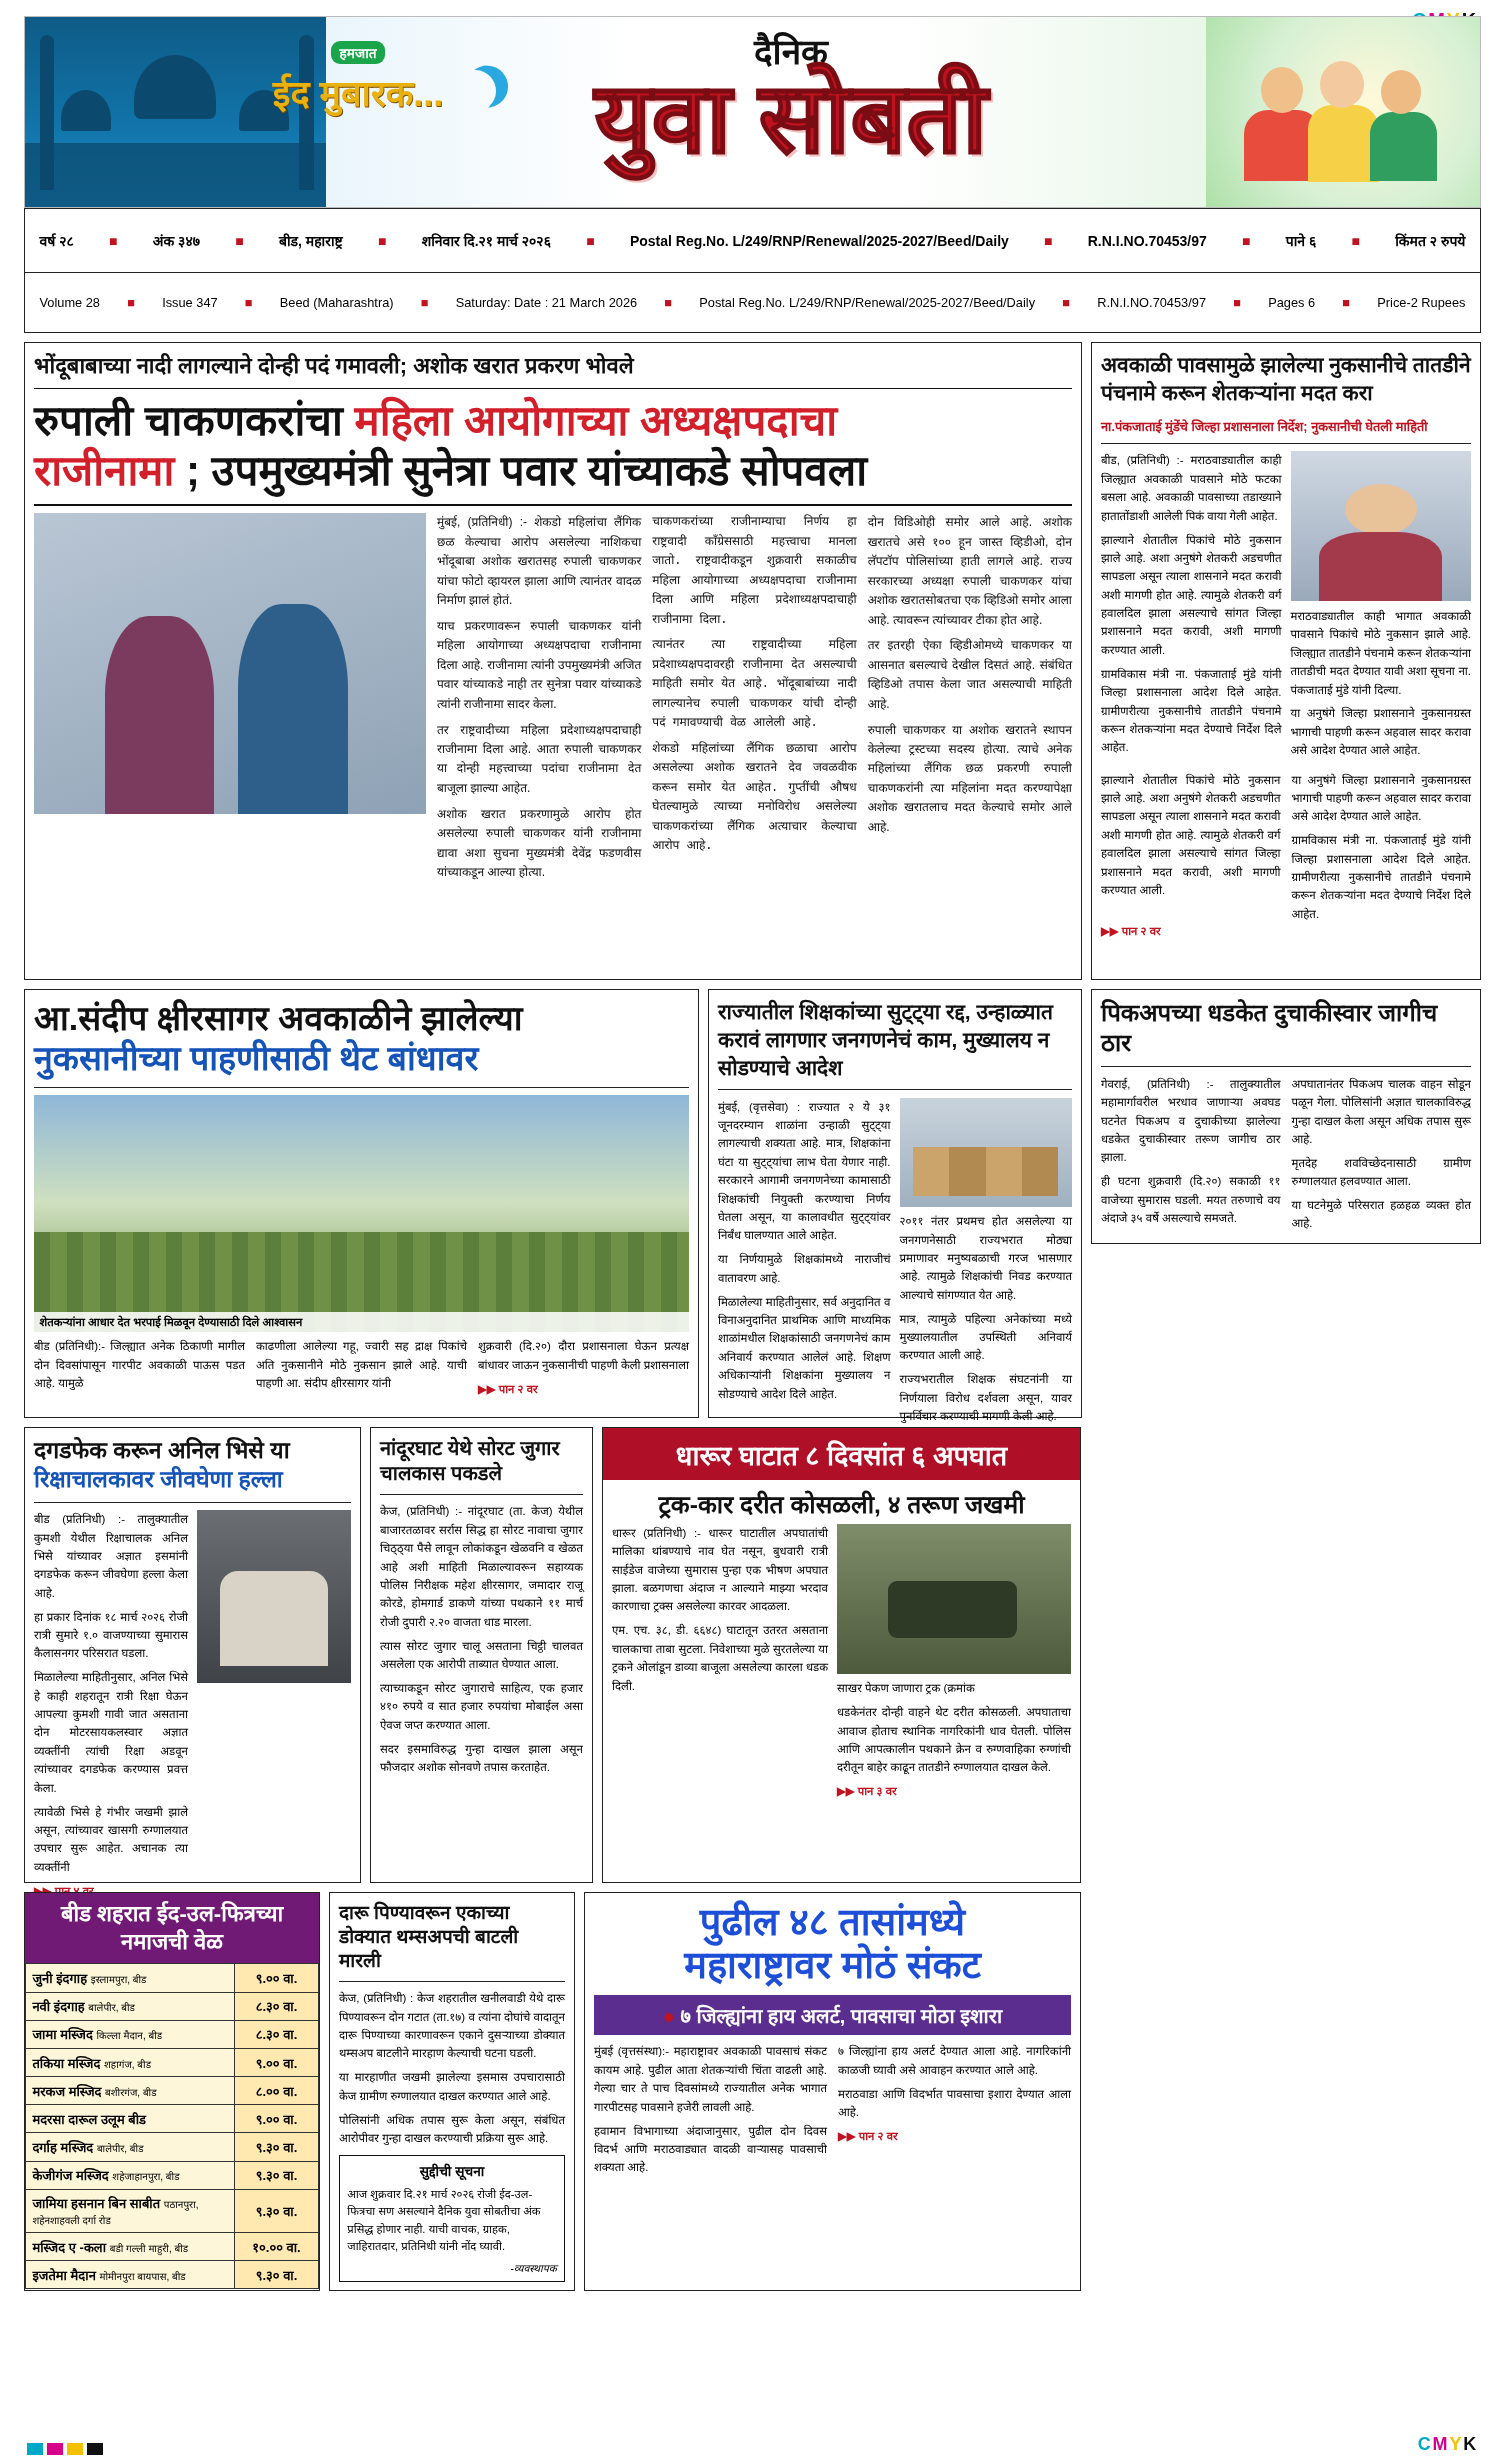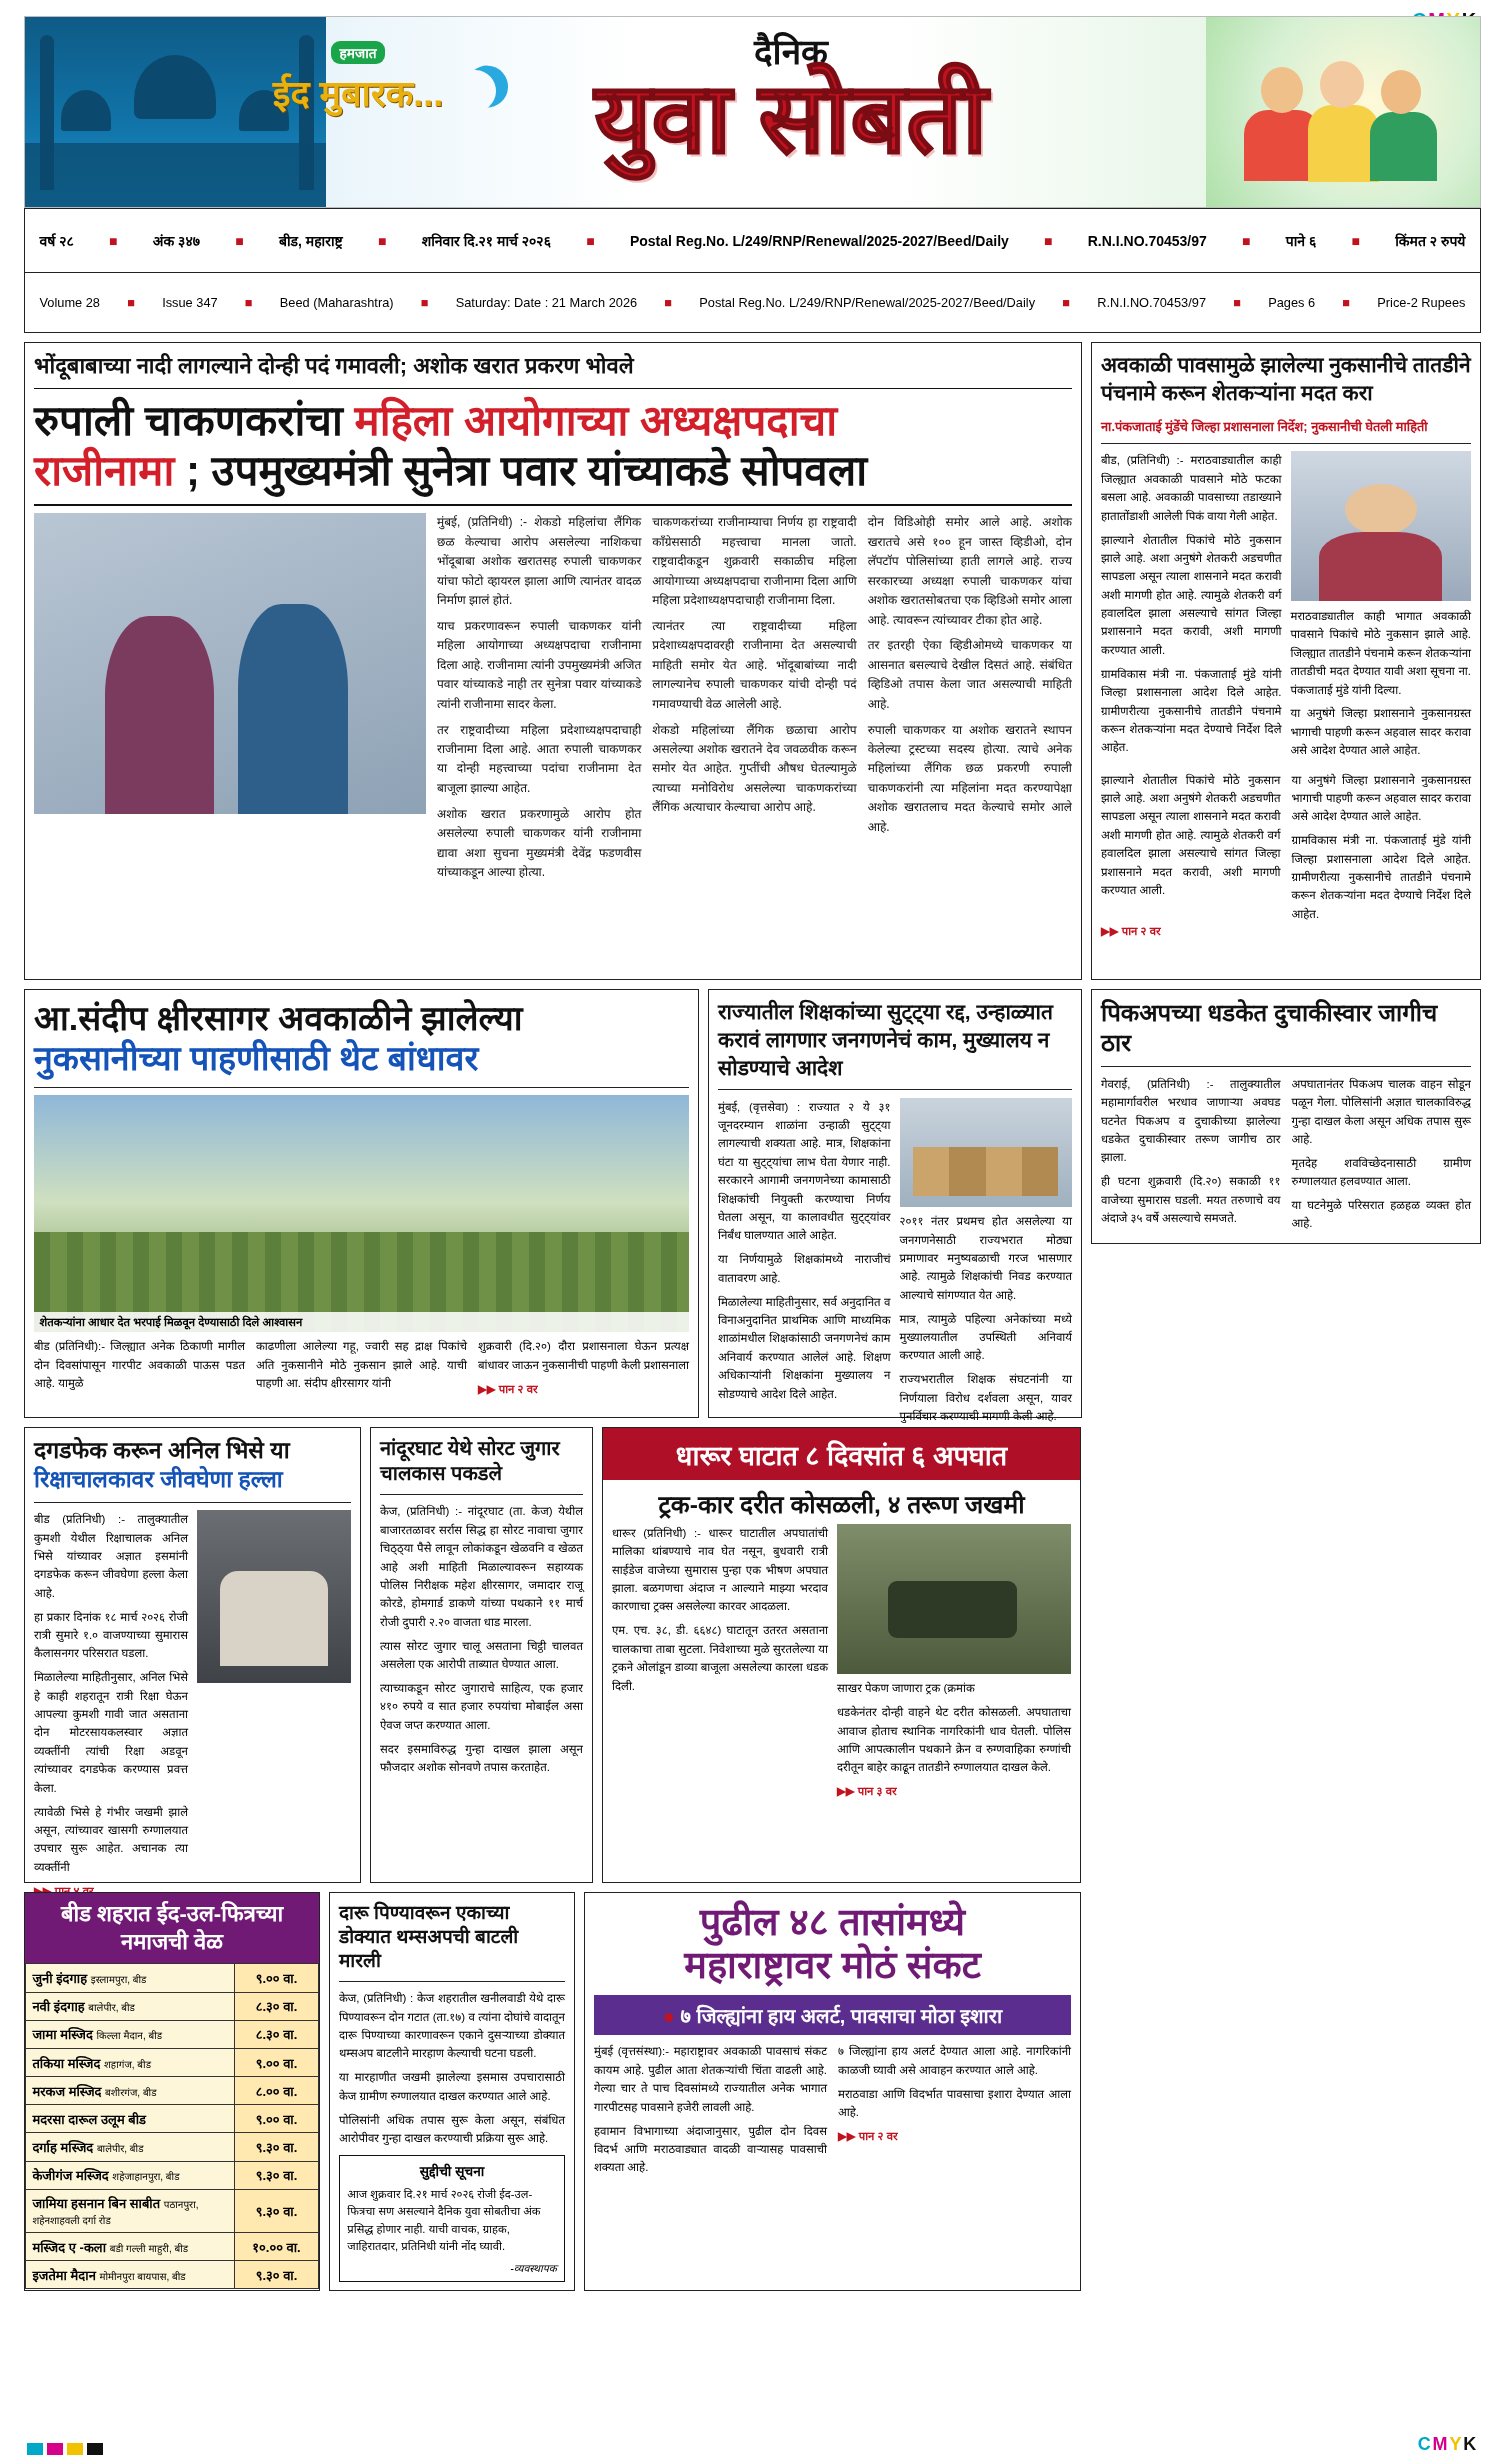--- a/index.html
+++ b/index.html
@@ -212,21 +212,21 @@
   .tbl { width:100%; border-collapse:collapse; font-size:13px; }
   .tbl td { border:0.9px solid #333; padding:4.6px 6.4px; font-weight:bold; }
   .tbl td.t { background:#fdf6d8; }
   .tbl td.v { background:#ffe9b0; text-align:center; width:84px; }
   .tbl-title {
     background:#701a75; color:#fff; font-size:22px; font-weight:bold;
     text-align:center; padding:6.4px 5.5px; line-height:1.3;
   }
 
   .mega-head {
-    font-size:38px; font-weight:bold; line-height:1.15; text-align:center; color:#701a75;
+    font-size:38px; font-weight:bold; line-height:1.15; text-align:center; color:#1d4ed8;
   }
   .mega-sub {
     background:#5b2d8e; color:#fff; font-size:20px; font-weight:bold;
     text-align:center; padding:6.4px 5.5px; margin-top:7.3px;
   }
   .dot { color:#c1121f; }
 
   .notice-box { border:1.8px solid #111; padding:5.5px 7.3px; font-size:11.3px; line-height:1.55; }
   .notice-title { text-align:center; font-weight:bold; font-size:13.7px; margin-bottom:3.6px; }
   .sign { text-align:right; font-size:10.5px; font-style:italic; margin-top:3.6px;}
@@ -320,21 +320,21 @@
         <div class="hr-thick"></div>
         <div style="display:flex; gap:11px;">
           <div class="photo ph-people" style="width:392px;height:301px;"></div>
           <div style="flex:1; display:flex; gap:11px;">
             <div style="width:33%;" class="mcols">
               <p>मुंबई, (प्रतिनिधी) :- शेकडो महिलांचा लैंगिक छळ केल्याचा आरोप असलेल्या नाशिकचा भोंदूबाबा अशोक खरातसह रुपाली चाकणकर यांचा फोटो व्हायरल झाला आणि त्यानंतर वादळ निर्माण झालं होतं.</p>
               <p>याच प्रकरणावरून रुपाली चाकणकर यांनी महिला आयोगाच्या अध्यक्षपदाचा राजीनामा दिला आहे. राजीनामा त्यांनी उपमुख्यमंत्री अजित पवार यांच्याकडे नाही तर सुनेत्रा पवार यांच्याकडे त्यांनी राजीनामा सादर केला.</p>
               <p>तर राष्ट्रवादीच्या महिला प्रदेशाध्यक्षपदाचाही राजीनामा दिला आहे. आता रुपाली चाकणकर या दोन्ही महत्त्वाच्या पदांचा राजीनामा देत बाजूला झाल्या आहेत.</p>
               <p>अशोक खरात प्रकरणामुळे आरोप होत असलेल्या रुपाली चाकणकर यांनी राजीनामा द्यावा अशा सुचना मुख्यमंत्री देवेंद्र फडणवीस यांच्याकडून आल्या होत्या.</p>
             </div>
-            <div style="width:33%;" class="mcols">
+            <div style="width:33%;font-family:Liberation Mono, monospace;" class="mcols">
               <p>चाकणकरांच्या राजीनाम्याचा निर्णय हा राष्ट्रवादी काँग्रेससाठी महत्त्वाचा मानला जातो. राष्ट्रवादीकडून शुक्रवारी सकाळीच महिला आयोगाच्या अध्यक्षपदाचा राजीनामा दिला आणि महिला प्रदेशाध्यक्षपदाचाही राजीनामा दिला.</p>
               <p>त्यानंतर त्या राष्ट्रवादीच्या महिला प्रदेशाध्यक्षपदावरही राजीनामा देत असल्याची माहिती समोर येत आहे. भोंदूबाबांच्या नादी लागल्यानेच रुपाली चाकणकर यांची दोन्ही पदं गमावण्याची वेळ आलेली आहे.</p>
               <p>शेकडो महिलांच्या लैंगिक छळाचा आरोप असलेल्या अशोक खरातने देव जवळवीक करून समोर येत आहेत. गुप्तींची औषध घेतल्यामुळे त्याच्या मनोविरोध असलेल्या चाकणकरांच्या लैंगिक अत्याचार केल्याचा आरोप आहे.</p>
             </div>
             <div style="width:33%;" class="mcols">
               <p>दोन विडिओही समोर आले आहे. अशोक खरातचे असे १०० हून जास्त व्हिडीओ, दोन लॅपटॉप पोलिसांच्या हाती लागले आहे. राज्य सरकारच्या अध्यक्षा रुपाली चाकणकर यांचा अशोक खरातसोबतचा एक व्हिडिओ समोर आला आहे. त्यावरून त्यांच्यावर टीका होत आहे.</p>
               <p>तर इतरही ऐका व्हिडीओमध्ये चाकणकर या आसनात बसल्याचे देखील दिसतं आहे. संबंधित व्हिडिओ तपास केला जात असल्याची माहिती आहे.</p>
               <p>रुपाली चाकणकर या अशोक खरातने स्थापन केलेल्या ट्रस्टच्या सदस्य होत्या. त्याचे अनेक महिलांच्या लैंगिक छळ प्रकरणी रुपाली चाकणकरांनी त्या महिलांना मदत करण्यापेक्षा अशोक खरातलाच मदत केल्याचे समोर आले आहे.</p>
             </div>
           </div>

